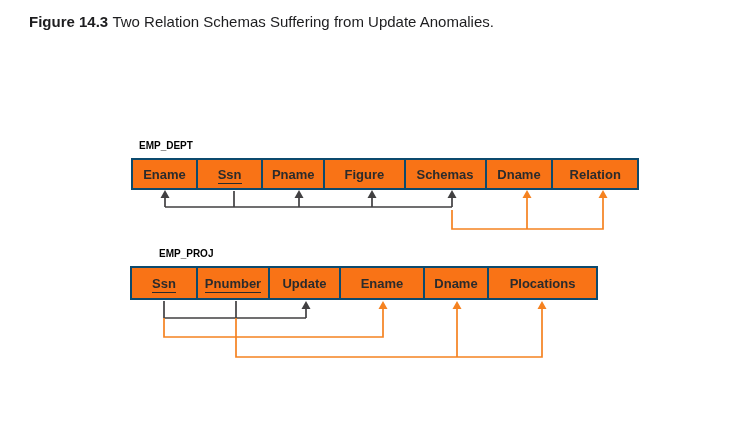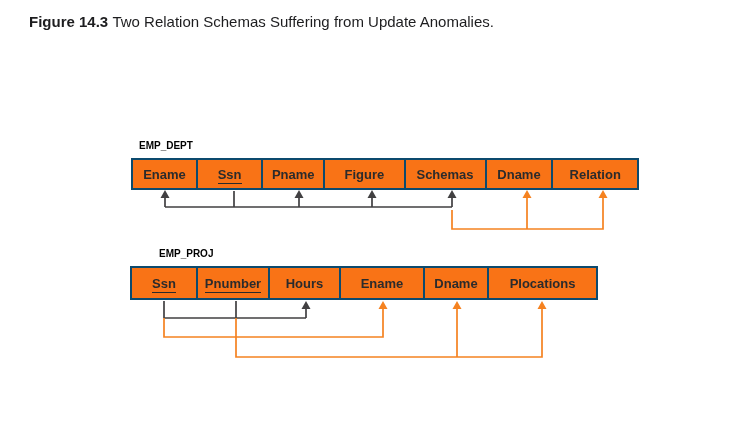--- a/index.html
+++ b/index.html
@@ -122,21 +122,21 @@
         <col style="width:72px">
         <col style="width:71px">
         <col style="width:84px">
         <col style="width:64px">
         <col style="width:109px">
     </colgroup>
     <tbody>
         <tr>
       <td><span class="u">Ssn</span></td>
       <td><span class="u">Pnumber</span></td>
-      <td><span>Hours</span></td>
+      <td><span>Update</span></td>
       <td><span>Ename</span></td>
       <td><span>Dname</span></td>
       <td><span>Plocations</span></td>
     </tr>
   </tbody>
     </table>
 
   <svg class="overlay" width="729" height="430" viewBox="0 0 729 430">
 
     <g>

